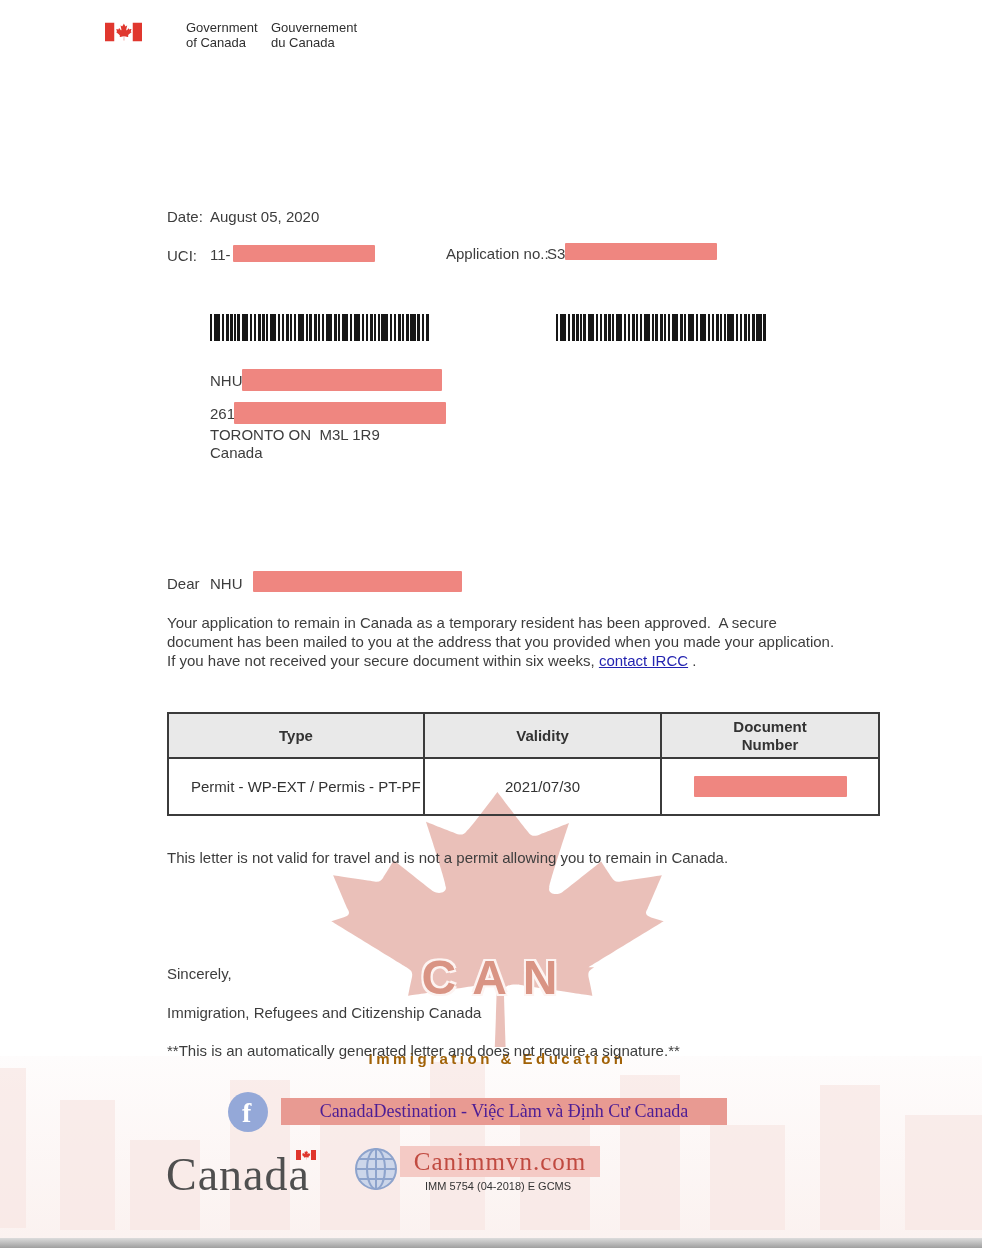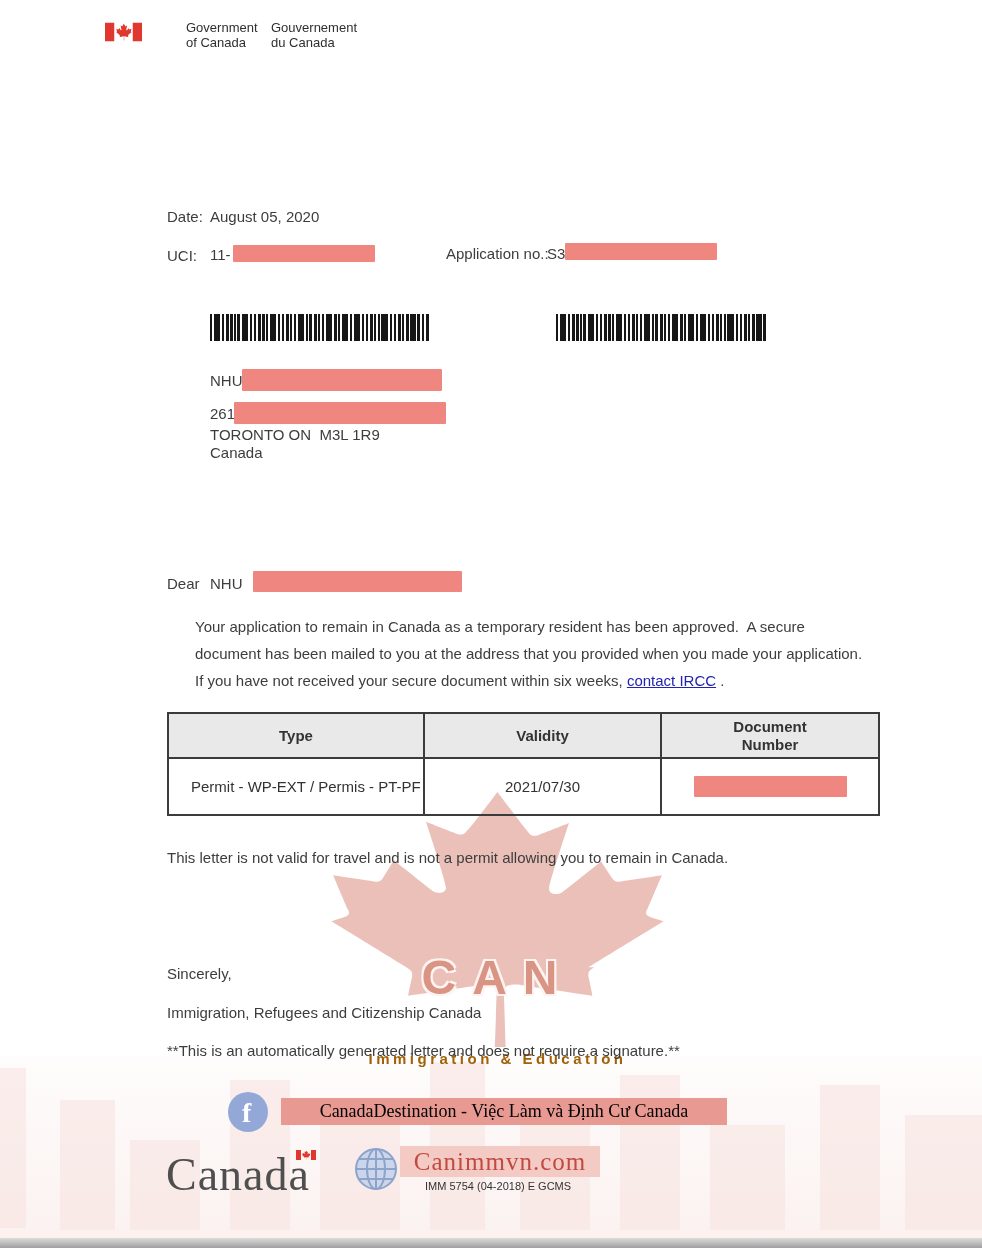--- a/index.html
+++ b/index.html
@@ -21,21 +21,21 @@
   
   .barcode{
     background-image:
       repeating-linear-gradient(90deg,#161616 0px,#161616 2px,rgba(0,0,0,0) 2px,rgba(0,0,0,0) 4px),
       repeating-linear-gradient(90deg,#161616 0px,#161616 1px,rgba(0,0,0,0) 1px,rgba(0,0,0,0) 9px),
       repeating-linear-gradient(90deg,rgba(0,0,0,0) 0px,rgba(0,0,0,0) 6px,#161616 6px,#161616 9px,rgba(0,0,0,0) 9px,rgba(0,0,0,0) 14px);
     background-color:#fdfdfd;
   }
 
   
-  .para{width:676px;font-size:15px;line-height:27px;white-space:pre-wrap;margin-left:28px;}
+  .para{width:676px;font-size:15px;line-height:19px;white-space:pre-wrap;}
   .link{color:#2323b0;text-decoration:underline;cursor:pointer;}
 
   
   table.permit{border-collapse:collapse;z-index:3;}
   table.permit th,table.permit td{border:2px solid #3b3b3b;font-size:15px;color:#333;}
   table.permit th{background:#e9e9e9;font-weight:bold;height:41px;text-align:center;}
   table.permit td{height:53px;background:transparent;}
   .th-doc span{display:inline-block;max-width:100px;line-height:18px;}
   .td-type{white-space:nowrap;overflow:hidden;padding-left:22px;text-align:left;}
   .td-val{text-align:center;}
@@ -51,21 +51,21 @@
     text-shadow:2px 2px 0 #fdf4f2,-2px -2px 0 #fdf4f2,2px -2px 0 #fdf4f2,-2px 2px 0 #fdf4f2;
   }
   .leaf-tag{
     position:absolute;left:0;right:0;top:258px;text-align:center;
     font-size:15px;font-weight:bold;letter-spacing:3.5px;color:#a16207;
   }
   .fb-circle{width:40px;height:40px;border-radius:50%;background:#94a8d8;z-index:2;}
   .fb-f{position:absolute;left:14px;top:5px;color:#fff;font-size:28px;font-weight:bold;font-family:"Liberation Serif",serif;}
   .banner1{
     left:281px;top:1098px;width:446px;height:27px;z-index:2;
-    background:#e89a92;color:#000000;font-family:"Liberation Serif",serif;
+    background:#e89a92;color:#4c1d95;font-family:"Liberation Serif",serif;
     font-size:18px;line-height:27px;text-align:center;
   }
   .banner2{
     left:400px;top:1146px;width:200px;height:31px;z-index:2;
     background:#f4cac5;color:#c04a40;font-family:"Liberation Serif",serif;
     font-size:25px;line-height:31px;text-align:center;letter-spacing:1px;
   }
 
   
   .wordmark{left:166px;top:1148px;z-index:3;font-family:"Liberation Serif",serif;

